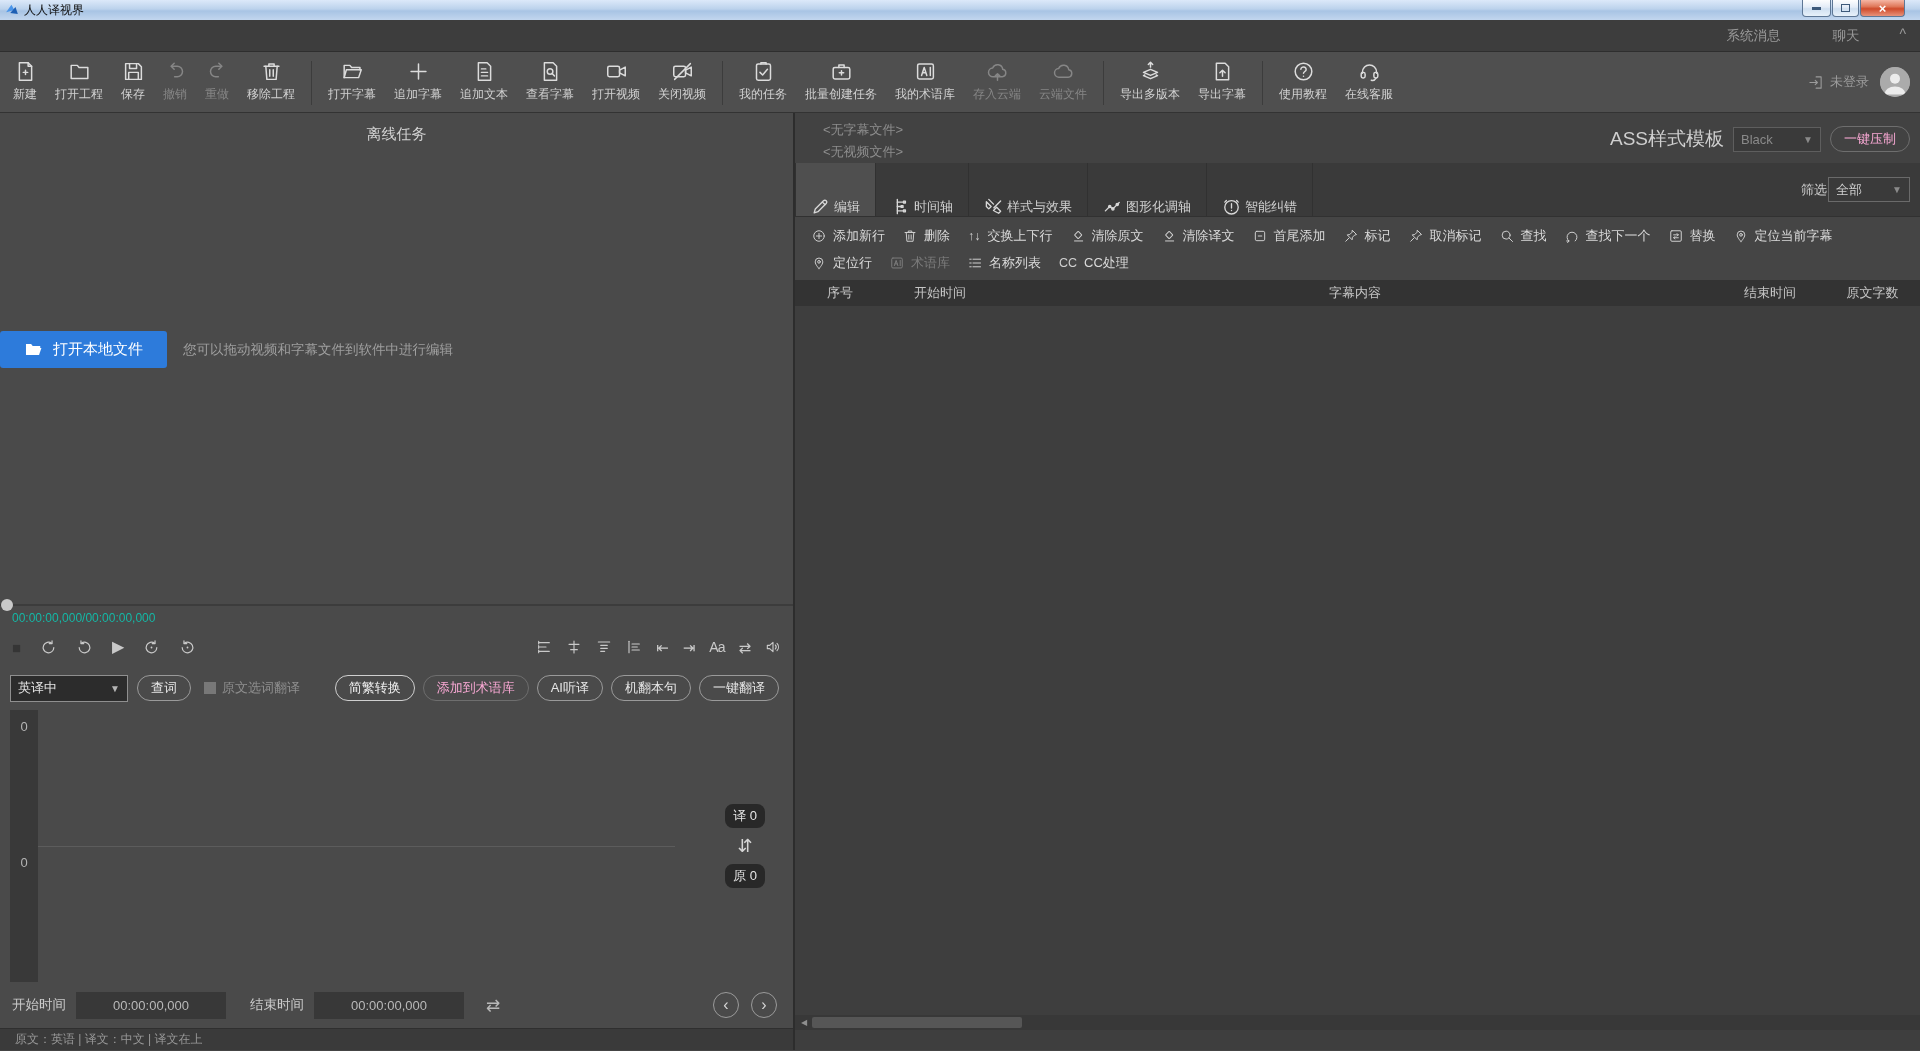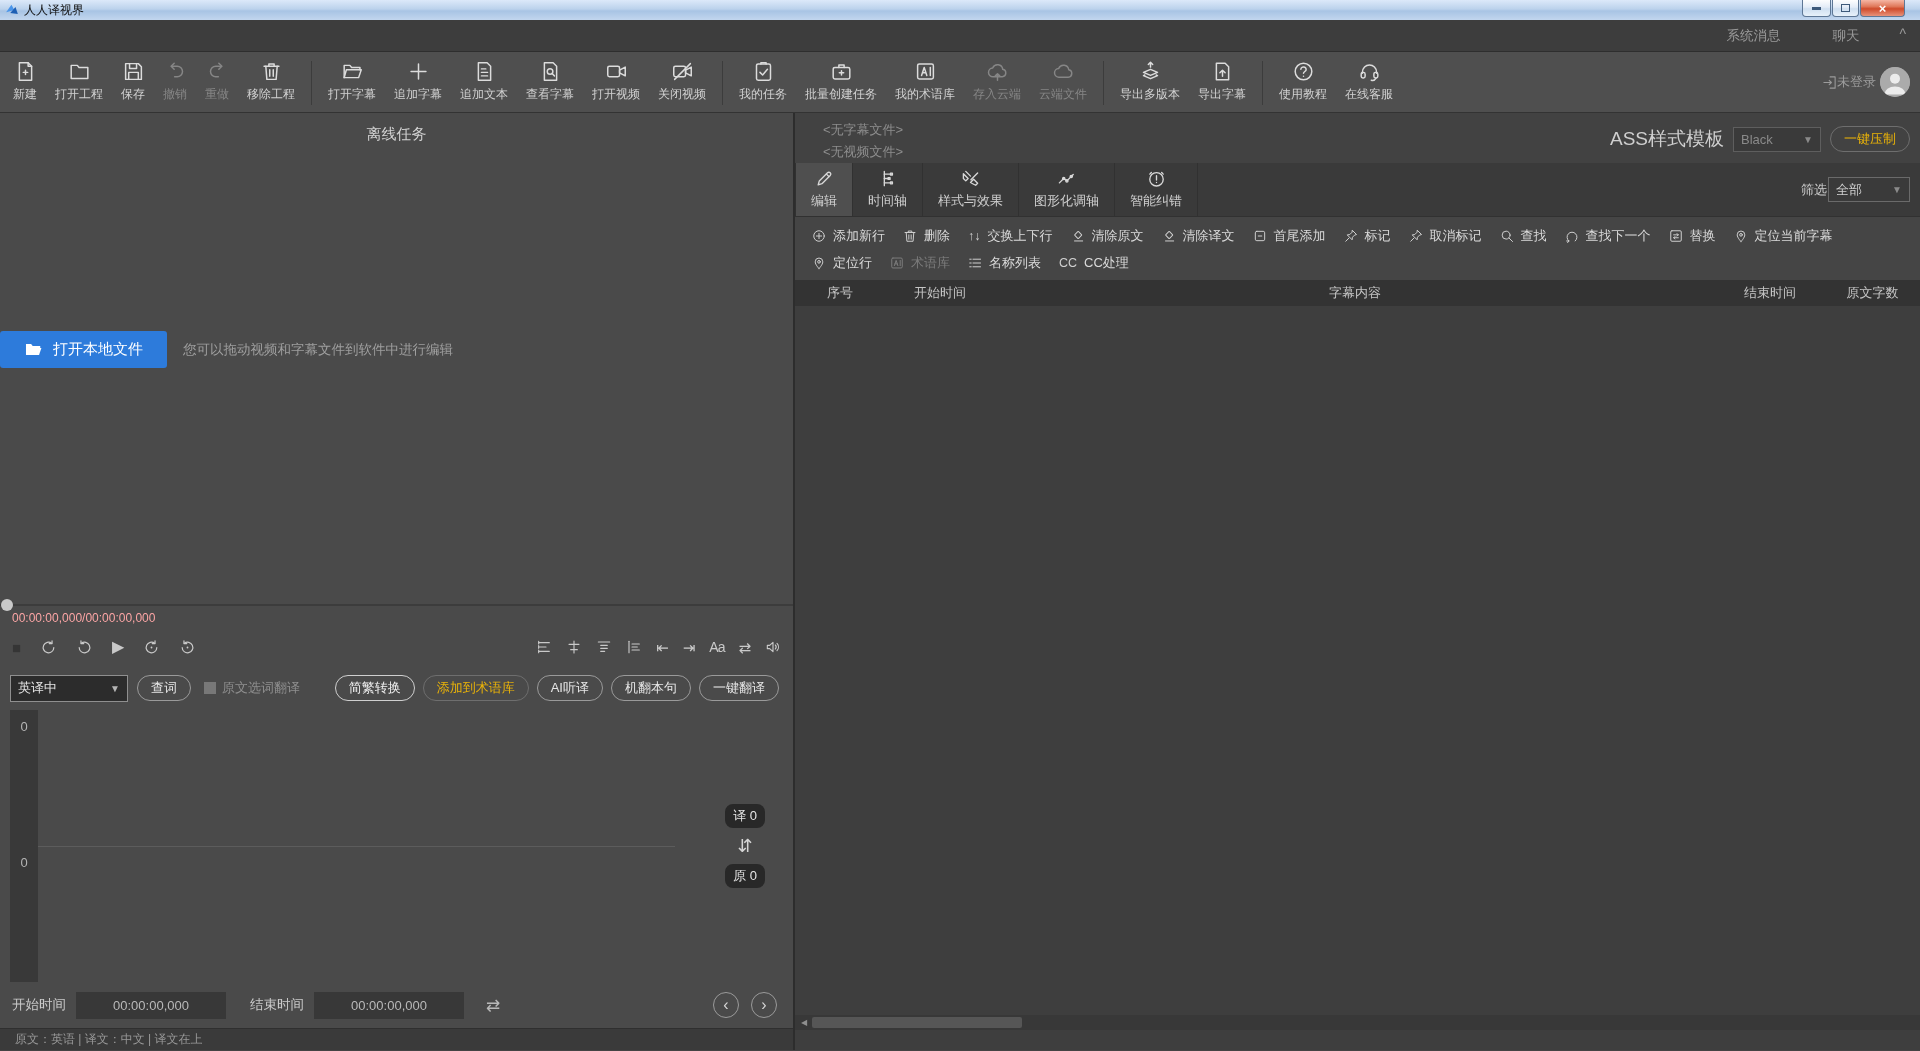--- a/index.html
+++ b/index.html
@@ -26,21 +26,21 @@
   .collapse-caret{color:#9a9a9a;line-height:28px;padding:0 14px;font-size:14px}
 
   
   .toolbar{height:61px;background:#4f4f4f;border-bottom:1px solid #333;display:flex;align-items:flex-start;padding:7px 10px 0 4px}
   .tb-item{display:flex;flex-direction:column;align-items:center;padding:0 9px;color:#d9d9d9}
   .tb-item .tb-ic{height:24px;display:flex;align-items:center;color:#dcdcdc}
   .tb-item .tb-ic svg{width:21px;height:21px}
   .tb-label{font-size:12px;margin-top:3px;color:#d2d2d2;white-space:nowrap}
   .tb-item.disabled .tb-ic,.tb-item.disabled .tb-label{color:#868686}
   .tb-item.tb-sep{width:1px;padding:0;margin:2px 7px 0;height:44px;background:#3c3c3c}
-  .tb-right{margin-left:auto;display:flex;align-items:center;height:46px;color:#9c9c9c}
+  .tb-right{margin-left:auto;display:flex;align-items:center;gap:7px;height:46px;color:#9c9c9c}
   .tb-right .login-ic svg{width:15px;height:15px}
   .tb-right .login-label{font-size:13px}
   .avatar{width:30px;height:30px;border-radius:50%;overflow:hidden;background:#ababab;margin-left:4px}
 
   
   .main{display:flex;height:937px}
   .left-panel{width:795px;background:#4a4a4a;border-right:2px solid #2d2d2d;display:flex;flex-direction:column}
   .right-panel{flex:1;background:#424242;display:flex;flex-direction:column}
 
   
@@ -48,37 +48,37 @@
   .panel-header{position:absolute;top:12px;left:0;right:0;text-align:center;color:#d2d2d2;font-size:15px}
   .center-stack{position:absolute;top:218px;left:0;right:0;display:flex;flex-direction:row;align-items:center;gap:16px}
   .open-btn{display:flex;align-items:center;gap:10px;background:#2d7bdb;color:#fff;border:none;font-size:15px;padding:9px 24px;border-radius:3px;font-family:inherit}
   .open-btn svg{width:19px;height:19px}
   .hint{color:#9f9f9f;font-size:13.5px}
 
   
   .seek{height:10px;position:relative}
   .seek .track{position:absolute;left:0;right:0;top:4px;height:2px;background:#3c3c3c}
   .seek .knob{position:absolute;left:1px;top:-1px;width:12px;height:12px;border-radius:50%;background:#c9c9c9}
-  .timecode{height:18px;line-height:16px;padding-left:12px;color:#fca5a5;font-size:12px}
+  .timecode{height:18px;line-height:16px;padding-left:12px;color:#14b8a6;font-size:12px}
   .playbar{height:38px;display:flex;align-items:center;padding:0 12px}
   .pb-ic{color:#c9c9c9;margin-right:19px;font-size:16px;line-height:1;display:flex;align-items:center}
   .pb-ic svg{width:17px;height:17px}
   .pb-ic.stop{color:#353535;font-size:15px}
   .pb-right{margin-left:auto;display:flex;align-items:center}
   .pb-right .pb-ic{margin-right:0;margin-left:14px;font-size:15px}
   .pb-right .pb-ic svg{width:16px;height:16px}
   .pb-ic.font-ic{font-size:14px;letter-spacing:-1px}
 
   
   .translate-row{height:44px;display:flex;align-items:center;padding:0 10px;gap:9px}
   .lang-select{width:118px;height:27px;background:#2c2c2c;border:1px solid #8f8f8f;color:#e4e4e4;display:flex;align-items:center;justify-content:space-between;padding:0 7px;font-size:13px}
   .lang-select .caret{color:#b5b5b5;font-size:10px}
   .pill{height:26px;border:1px solid #9a9a9a;border-radius:13px;color:#e6e6e6;font-size:13px;display:inline-flex;align-items:center;padding:0 13px;background:transparent;white-space:nowrap;font-family:inherit}
   .pill.bright{border-color:#cfcfcf;color:#f2f2f2}
-  .pill.disabled{border-color:#6e6e6e;color:#eab308}
+  .pill.disabled{border-color:#6e6e6e;color:#f9a8d4}
   .chk-wrap{display:flex;align-items:center;gap:6px;margin-left:4px}
   .chk{width:12px;height:12px;background:#787878}
   .chk-label{color:#8f8f8f;font-size:13px}
   .pill-group{margin-left:auto;display:flex;gap:8px;padding-right:4px}
 
   
   .editors{height:272px;margin-left:10px;position:relative;display:flex;flex-direction:column}
   .editor-row{flex:1;display:flex}
   .gutter{width:28px;background:#393939;color:#b5b5b5;font-size:13px;text-align:center;padding-top:9px}
   .econtent{flex:1}
@@ -99,21 +99,21 @@
   .rp-top{height:50px;position:relative;padding:6px 0 0 28px;background:#424242}
   .rp-file-line{color:#8d8d8d;font-size:13px;line-height:22px}
   .ass-row{position:absolute;right:10px;top:13px;display:flex;align-items:center;gap:9px}
   .ass-label{color:#cfcfcf;font-size:19px}
   .mini-select{height:25px;background:#3a3a3a;border:1px solid #5e5e5e;display:flex;align-items:center;justify-content:space-between;padding:0 7px;font-size:13px}
   .ass-select{width:88px;color:#8a8a8a}
   .mini-select .caret{font-size:10px;color:#8a8a8a}
 
   .tabs-row{height:54px;background:#3a3a3a;display:flex;align-items:stretch;border-bottom:1px solid #313131}
   .tabs{display:flex;align-items:stretch}
-  .tab{display:flex;flex-direction:column;align-items:center;justify-content:center;gap:4px;padding:0 15px;border-right:1px solid #313131;color:#cfcfcf}
+  .tab{display:flex;flex-direction:row;align-items:flex-end;justify-content:center;gap:4px;padding:0 15px;border-right:1px solid #313131;color:#cfcfcf}
   .tab:first-child{border-left:1px solid #313131}
   .tab.active{background:#4f4f4f}
   .tab .tab-ic{color:#d8d8d8}
   .tab .tab-ic svg{width:19px;height:19px}
   .tab-label{font-size:13px}
   .filter-wrap{margin-left:auto;display:flex;align-items:center;gap:1px;padding-right:10px}
   .filter-label{color:#cfcfcf;font-size:13px}
   .filter-select{width:82px;color:#d0d0d0;border-color:#6a6a6a}
 
   .edit-toolbar{background:#454545;padding:5px 0 4px 8px}

